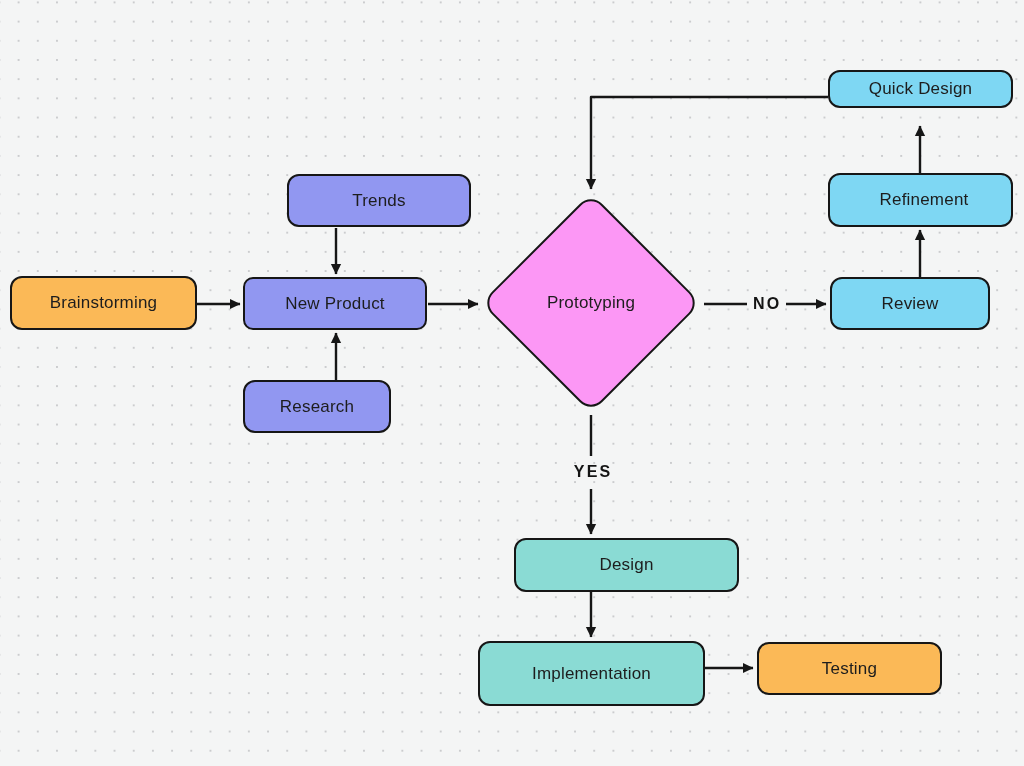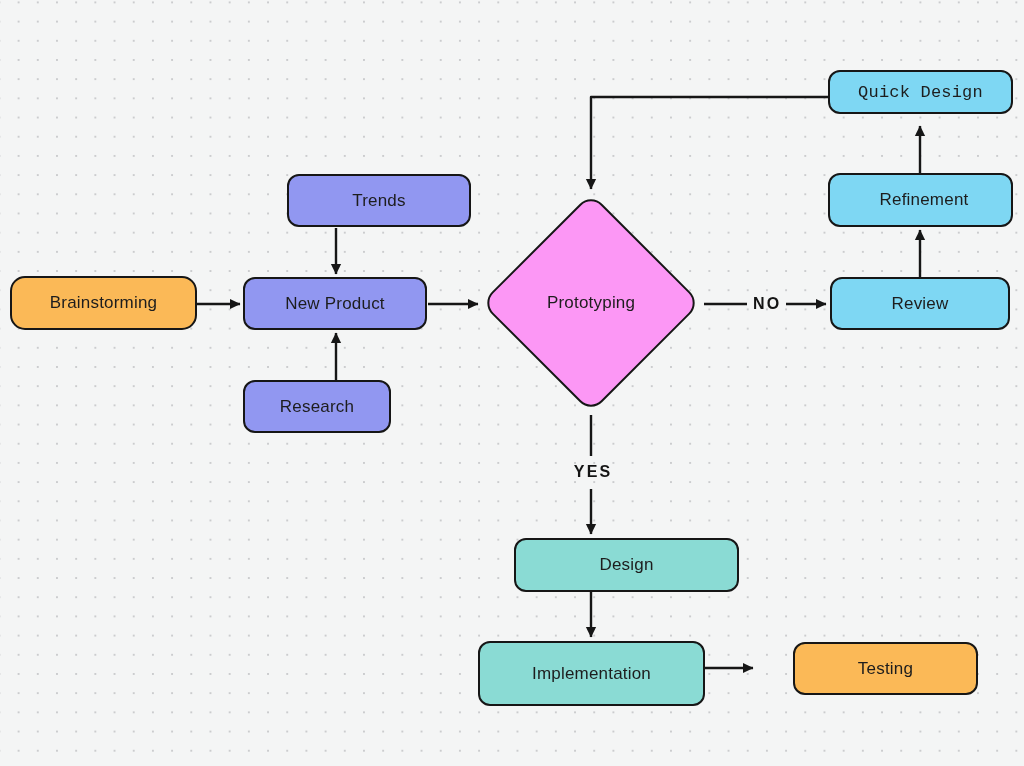--- a/index.html
+++ b/index.html
@@ -36,27 +36,27 @@
     align-items: center;
     justify-content: center;
     border: 2.5px solid #161616;
     border-radius: 12px;
     font-size: 17px;
     color: #1d1d1d;
     letter-spacing: 0.2px;
     cursor: default;
   }
 
-  .n-brainstorming  { left: 10px;  top: 276px; width: 187px; height: 54px; border-radius: 15px; }
+  .n-brainstorming  { left: 10px;  top: 276px; width: 187px; height: 54px; }
   .n-trends         { left: 243px; top: 174px; width: 184px; height: 53px; }
   .n-new-product    { left: 243px; top: 277px; width: 184px; height: 53px; }
   .n-research       { left: 243px; top: 380px; width: 148px; height: 53px; }
-  .n-quick-design   { left: 828px; top: 70px;  width: 185px; height: 44px; font-family: Liberation Mono, monospace; }
+  .n-quick-design   { left: 828px; top: 70px;  width: 185px; height: 38px; }
   .n-refinement     { left: 828px; top: 173px; width: 185px; height: 54px; padding-left: 7px; }
-  .n-review         { left: 830px; top: 277px; width: 180px; height: 53px; }
+  .n-review         { left: 830px; top: 277px; width: 160px; height: 53px; }
   .n-design         { left: 478px; top: 538px; width: 225px; height: 54px; margin-left: 36px; }
   .n-implementation { left: 478px; top: 641px; width: 227px; height: 65px; }
   .n-testing        { left: 757px; top: 642px; width: 185px; height: 53px; }
 
   .n-prototyping {
     left: 513px; top: 225px;
     width: 156px; height: 156px;
     transform: rotate(45deg);
     border-radius: 16px;
   }
@@ -107,21 +107,21 @@
   </svg>
 
   <div class="node n-brainstorming" style="background-color: rgb(251, 185, 87);">
     <span class="node-label">Brainstorming</span>
   </div>
 
   <div class="node n-trends" style="background-color: rgb(145, 151, 241); margin-left: 44px;">
     <span class="node-label">Trends</span>
   </div>
 
-  <div class="node n-new-product" style="background-color: rgb(145, 151, 241);">
+  <div class="node n-new-product" style="background-color: rgb(145, 151, 241); border-radius: 10px;">
     <span class="node-label">New Product</span>
   </div>
 
   <div class="node n-research" style="background-color: rgb(145, 151, 241);">
     <span class="node-label">Research</span>
   </div>
 
   <div class="node n-prototyping" style="background-color: rgb(252, 151, 245);">
     <span class="node-label">Prototyping</span>
   </div>
@@ -139,20 +139,20 @@
   </div>
 
   <div class="node n-design" style="background-color: rgb(138, 219, 212);">
     <span class="node-label">Design</span>
   </div>
 
   <div class="node n-implementation" style="background-color: rgb(138, 219, 212);">
     <span class="node-label">Implementation</span>
   </div>
 
-  <div class="node n-testing" style="background-color: rgb(251, 185, 87); margin-left: 36px;">
+  <div class="node n-testing" style="background-color: rgb(251, 185, 87);">
     <span class="node-label">Testing</span>
   </div>
 
   <div class="edge-label el-no">NO</div>
   <div class="edge-label el-yes">YES</div>
 
 </div>
 
 </body></html>

